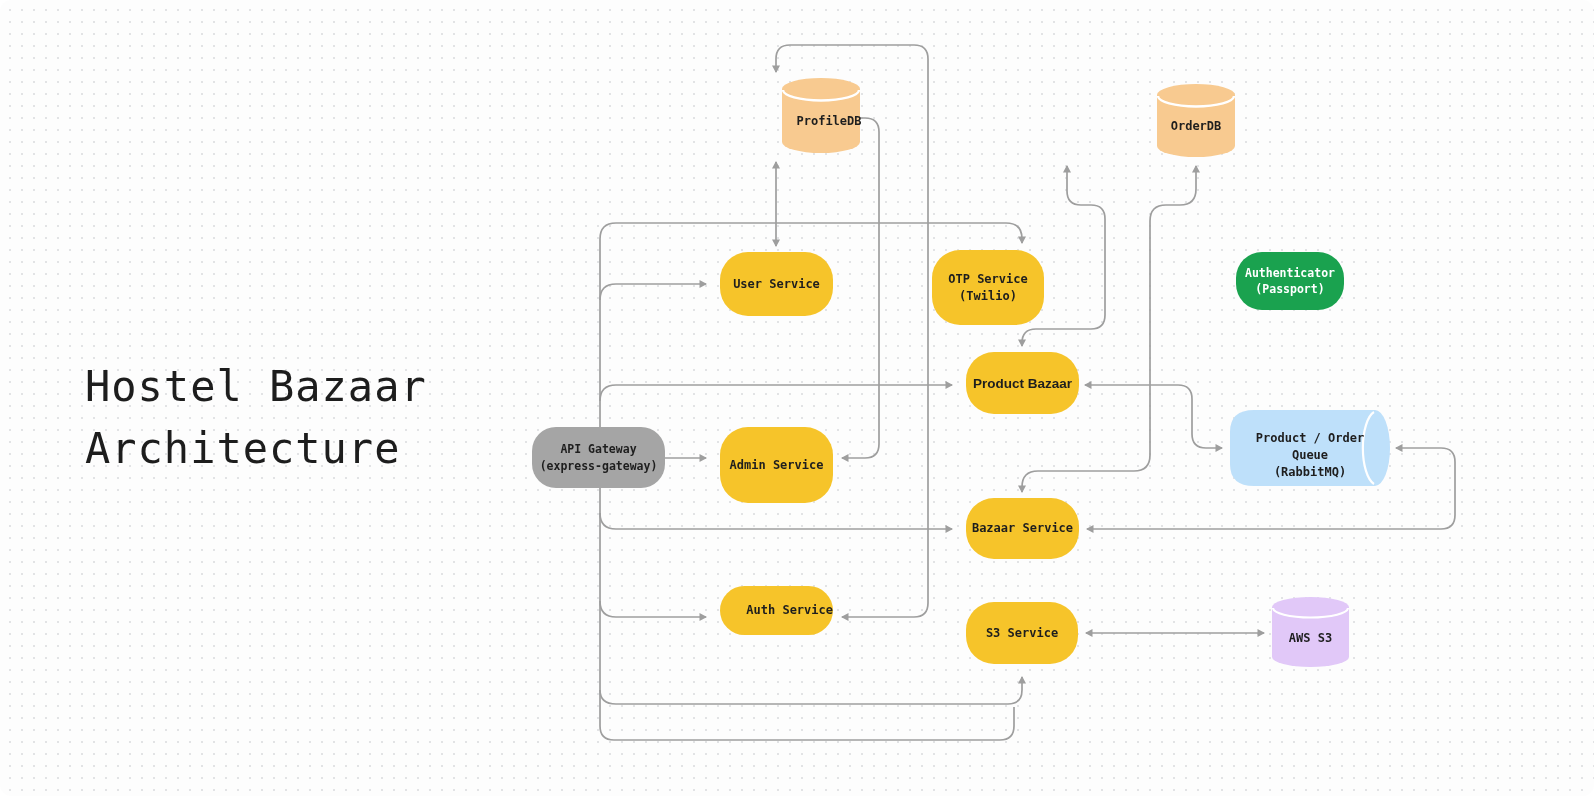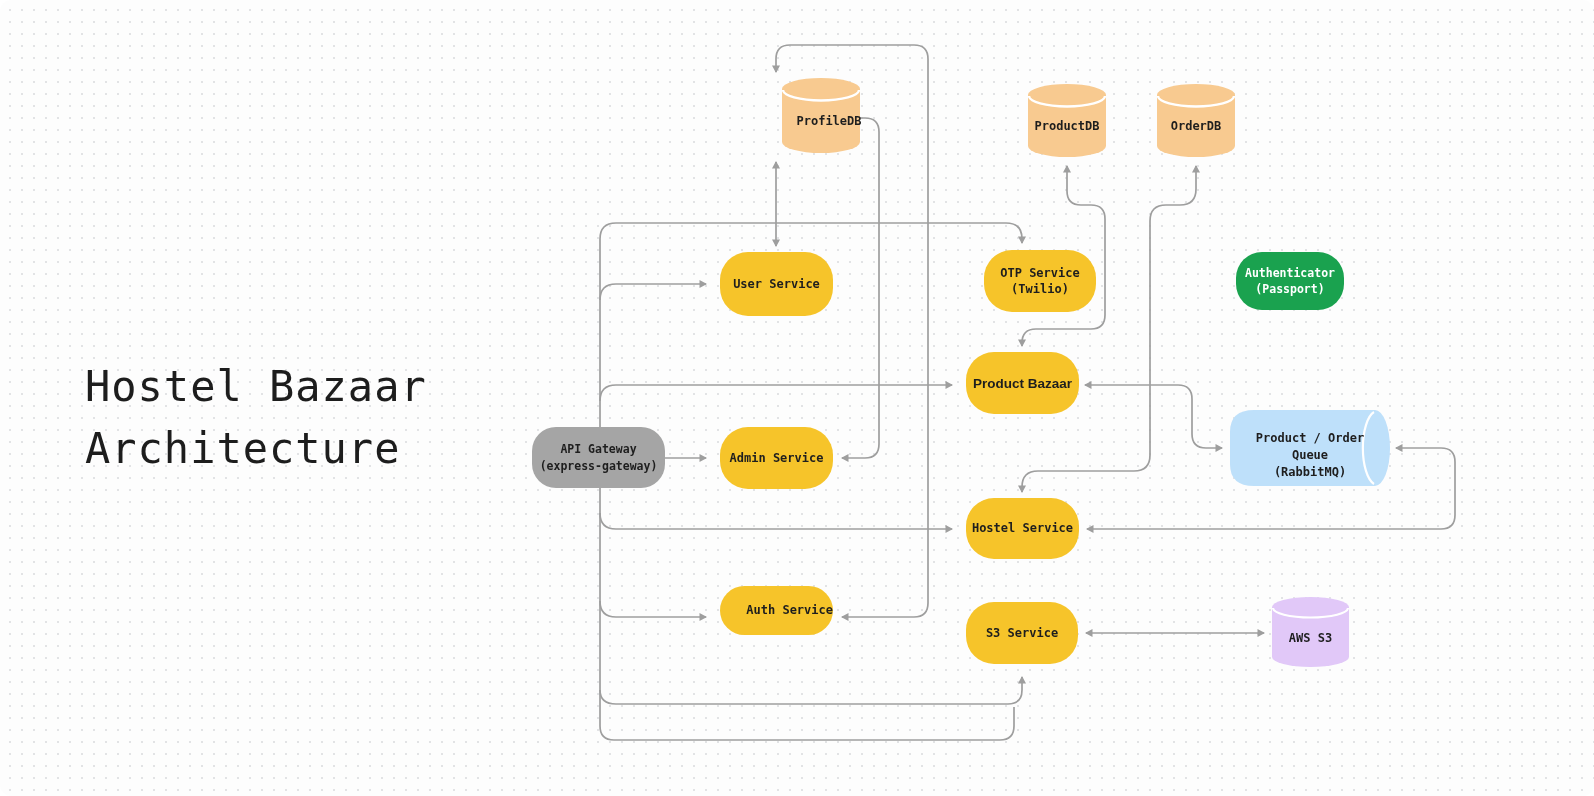--- a/index.html
+++ b/index.html
@@ -90,65 +90,58 @@
   <div class="title"><span>Hostel Bazaar</span><br><span>Architecture</span></div>
 
   <div class="cyl-wrap" style="left:738px;top:78px;width:94px;height:76px;margin-left:44px;">
     <svg class="cyl" width="78" height="76" viewBox="0 0 78 76">
       <path d="M 0,11 A 39,11 0 0 1 78,11 L 78,64 A 39,11 0 0 1 0,64 Z" fill="#F8CA90"></path>
       <path d="M 1,12 A 38,10.5 0 0 0 77,12" fill="none" stroke="#ffffff" stroke-width="2.4"></path>
     </svg>
     <div class="cyl-label">ProfileDB</div>
   </div>
 
-  <div class="cyl-wrap" style="left:1028px;top:84px;width:78px;height:74px;">
-    <svg class="cyl" width="78" height="74" viewBox="0 0 78 74">
-      <path d="M 0,11 A 39,11 0 0 1 78,11 L 78,62 A 39,11 0 0 1 0,62 Z" fill="#F8CA90"></path>
-      <path d="M 1,12 A 38,10.5 0 0 0 77,12" fill="none" stroke="#ffffff" stroke-width="2.4"></path>
-    </svg>
-    <div class="cyl-label">ProductDB</div>
-  </div>
 
   <div class="cyl-wrap" style="left:1157px;top:84px;width:78px;height:74px;">
     <svg class="cyl" width="78" height="74" viewBox="0 0 78 74">
       <path d="M 0,11 A 39,11 0 0 1 78,11 L 78,62 A 39,11 0 0 1 0,62 Z" fill="#F8CA90"></path>
       <path d="M 1,12 A 38,10.5 0 0 0 77,12" fill="none" stroke="#ffffff" stroke-width="2.4"></path>
     </svg>
     <div class="cyl-label">OrderDB</div>
   </div>
 
   <div class="node svc" style="left:720px;top:252px;width:113px;height:64px;">
     <div class="node-label">User Service</div>
   </div>
 
-  <div class="node svc" style="left:984px;top:250px;width:112px;height:62px;">
+  <div class="node svc" style="left:932px;top:250px;width:112px;height:75px;">
     <div class="node-label">OTP Service
 (Twilio)</div>
   </div>
 
   <div class="node green" style="left:1236px;top:252px;width:108px;height:58px;">
     <div class="node-label">Authenticator
 (Passport)</div>
   </div>
 
   <div class="node gateway" style="left:532px;top:427px;width:133px;height:61px;">
     <div class="node-label">API Gateway
 (express-gateway)</div>
   </div>
 
-  <div class="node svc" style="left:720px;top:427px;width:113px;height:62px;">
+  <div class="node svc" style="left:720px;top:427px;width:113px;height:76px;">
     <div class="node-label">Admin Service</div>
   </div>
 
   <div class="node svc sans-label" style="left:966px;top:352px;width:113px;height:62px;">
     <div class="node-label">Product Bazaar</div>
   </div>
 
   <div class="node svc" style="left:966px;top:498px;width:113px;height:61px;">
-    <div class="node-label">Hostel Service</div>
+    <div class="node-label">Bazaar Service</div>
   </div>
 
   <div class="node svc" style="left:720px;top:586px;width:113px;height:49px;justify-content:flex-end;">
     <div class="node-label">Auth Service</div>
   </div>
 
   <div class="node svc" style="left:966px;top:602px;width:112px;height:62px;">
     <div class="node-label">S3 Service</div>
   </div>
 

